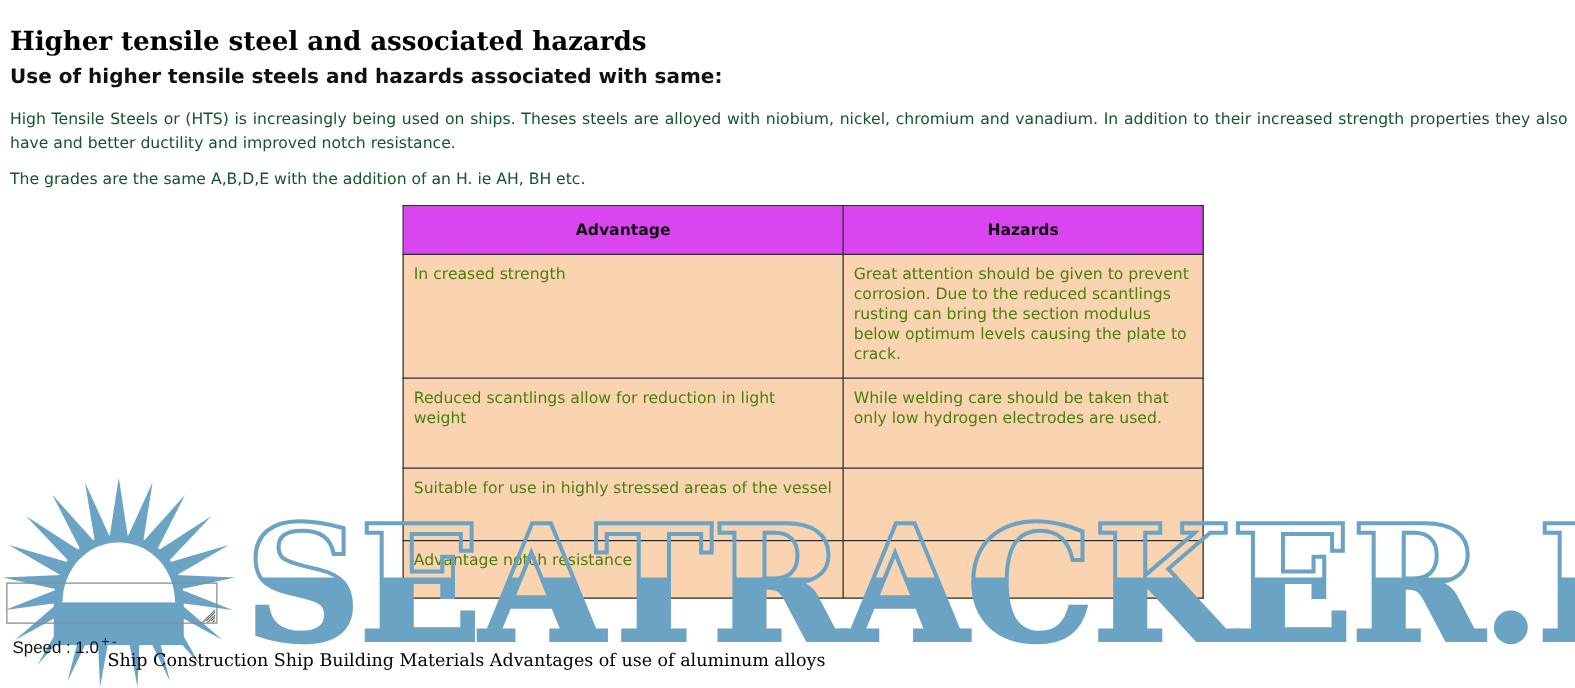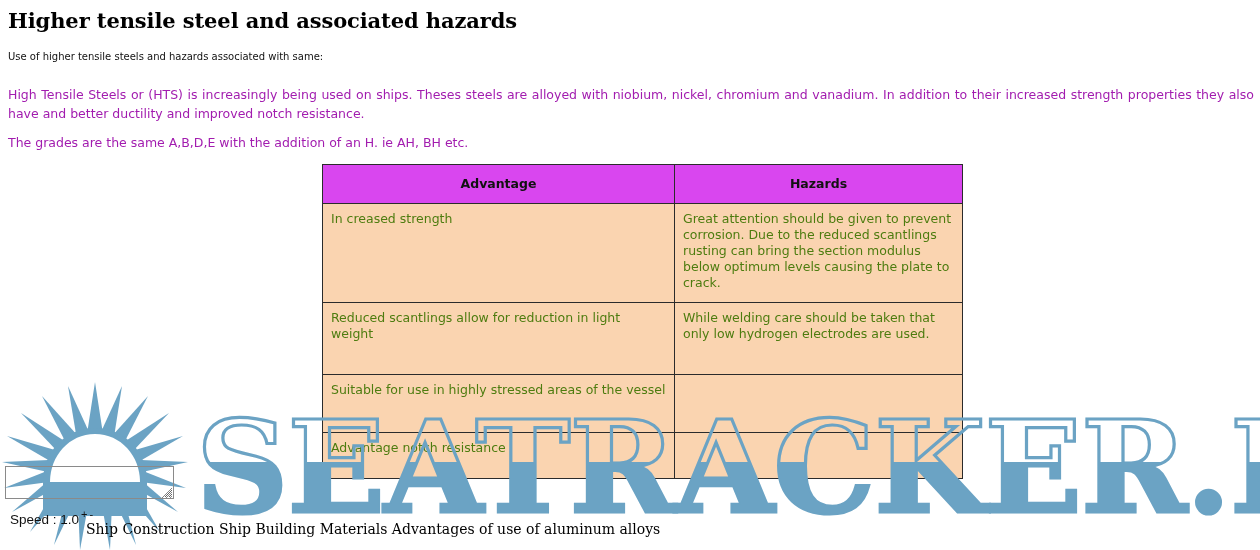--- a/index.html
+++ b/index.html
@@ -20,44 +20,44 @@
   #content {
     position: absolute;
     left: 0; top: 0;
     width: 1260px;
     height: 550px;
   }
 
   .page-title {
     position: absolute;
     left: 8px;
-    top: 8px;
+    top: 20px;
     font-family: "DejaVu Serif", serif;
     font-size: 21px;
     font-weight: bold;
     letter-spacing: -0.1px;
     color: #000000;
     white-space: nowrap;
   }
 
   .subhead {
     position: absolute;
     left: 8px;
     top: 51px;
-    font-size: 10px;
-    font-weight: normal;
+    font-size: 16px;
+    font-weight: bold;
     color: #111111;
     white-space: nowrap;
   }
 
   .para {
     position: absolute;
     font-size: 12.5px;
     line-height: 19px;
-    color: #a21caf;
+    color: #14532d;
     text-align: justify;
   }
   .para-1 {
     left: 8px;
     top: 85px;
     width: 1246px;
   }
   .para-2 {
     left: 8px;
     top: 133px;

